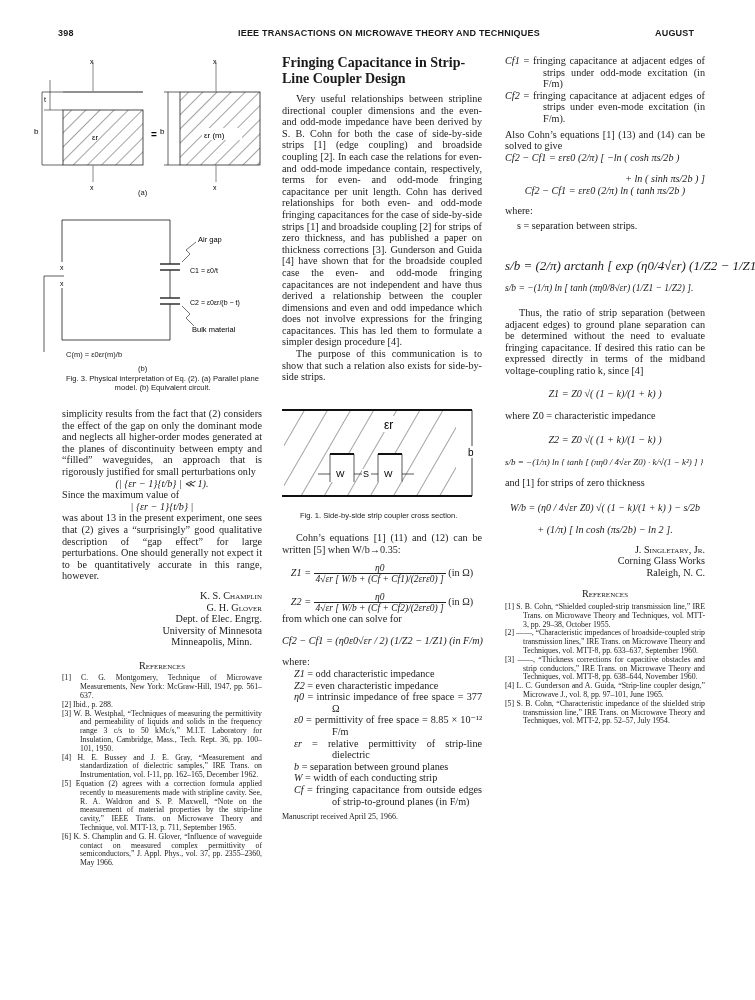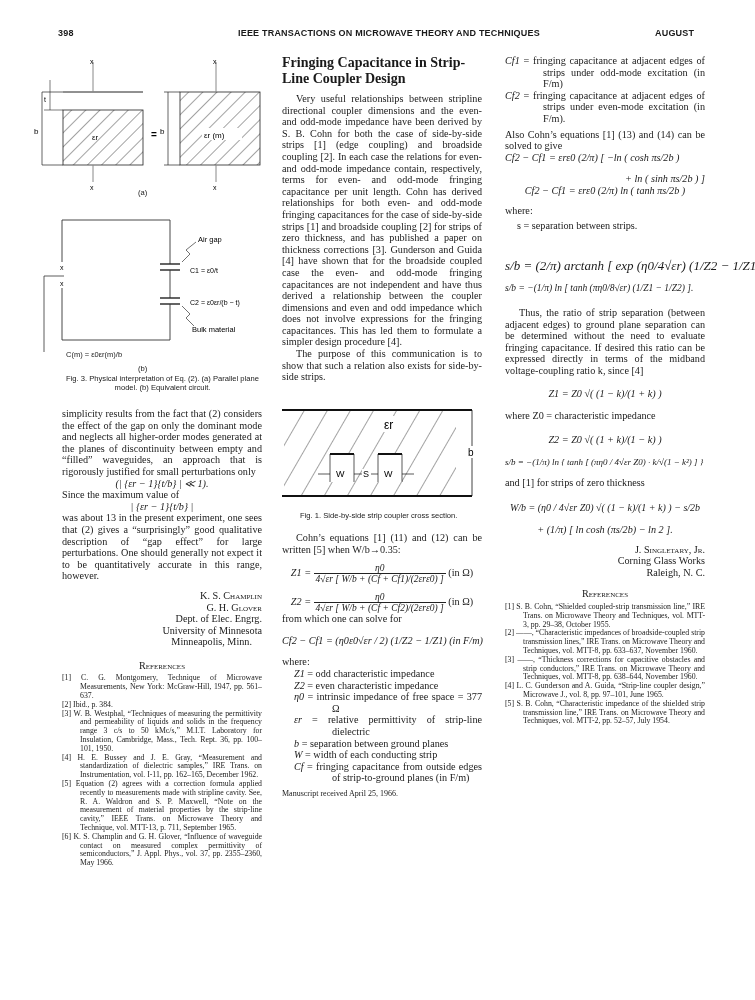--- a/index.html
+++ b/index.html
@@ -114,21 +114,21 @@
   <div style="height:8px"></div>
   <p class="right sc">K. S. Champlin</p>
   <p class="right sc">G. H. Glover</p>
   <p class="right">Dept. of Elec. Engrg.</p>
   <p class="right">University of Minnesota</p>
   <p class="right" style="padding-right:10px">Minneapolis, Minn.</p>
   <div style="height:12px"></div>
   <p class="center sc">References</p>
   <div class="refs" style="margin-top:3px">
     <p class="ref"><span>[1]</span> <span>C. G. Montgomery, Technique of Microwave Measurements, New York: McGraw-Hill, 1947, pp. 561–637.</span></p>
-    <p class="ref"><span>[2]</span> <span>Ibid., p. 384.</span></p>
+    <p class="ref"><span>[2]</span> <span>Ibid., p. 288.</span></p>
     <p class="ref"><span>[3]</span> <span>W. B. Westphal, “Techniques of measuring the permittivity and permeability of liquids and solids in the frequency range 3 c/s to 50 kMc/s,” M.I.T. Laboratory for Insulation, Cambridge, Mass., Tech. Rept. 36, pp. 100–101, 1950.</span></p>
     <p class="ref"><span>[4]</span> <span>H. E. Bussey and J. E. Gray, “Measurement and standardization of dielectric samples,” IRE Trans. on Instrumentation, vol. I-11, pp. 162–165, December 1962.</span></p>
     <p class="ref"><span>[5]</span> <span>Equation (2) agrees with a correction formula applied recently to measurements made with stripline cavity. See, R. A. Waldron and S. P. Maxwell, “Note on the measurement of material properties by the strip-line cavity,” IEEE Trans. on Microwave Theory and Technique, vol. MTT-13, p. 711, September 1965.</span></p>
     <p class="ref"><span>[6]</span> <span>K. S. Champlin and G. H. Glover, “Influence of waveguide contact on measured complex permittivity of semiconductors,” J. Appl. Phys., vol. 37, pp. 2355–2360, May 1966.</span></p>
   </div>
 </div>
 
 <div class="col" style="left:282px; top:55px; width:200px;">
   <p class="title">Fringing Capacitance in Strip-Line Coupler Design</p>
   <div style="height:6px"></div>
@@ -182,20 +182,21 @@
     <span class="frac"><span class="n">η0</span><span class="dd">4√εr [ W/b + (Cf + Cf2)/(2εrε0) ]</span></span>
     <span style="font-style:normal">(in Ω)</span>
   </p>
   <p style="">from which one can solve for</p>
   <p class="eq" style="margin:10px 0">Cf2 − Cf1 = (η0ε0√εr / 2) (1/Z2 − 1/Z1)  (in F/m)</p>
   <p>where:</p>
   <div class="deflist" style="padding-left:12px">
     <p class="d"><span class="sym">Z1</span> = <span>odd characteristic impedance</span></p>
     <p class="d"><span class="sym">Z2</span> = <span>even characteristic impedance</span></p>
     <p class="d"><span class="sym">η0</span> = <span>intrinsic impedance of free space = 377 Ω</span></p>
+    <p class="d"><span class="sym">ε0</span> = <span>permittivity of free space = 8.85 × 10⁻¹² F/m</span></p>
     <p class="d"><span class="sym">εr</span> = <span>relative permittivity of strip-line dielectric</span></p>
     <p class="d"><span class="sym">b</span> = <span>separation between ground planes</span></p>
     <p class="d"><span class="sym">W</span> = <span>width of each conducting strip</span></p>
     <p class="d"><span class="sym">Cf</span> = <span>fringing capacitance from outside edges of strip-to-ground planes (in F/m)</span></p>
   </div>
   <p class="refs" style="margin-top:6px; font-size:8px">Manuscript received April 25, 1966.</p>
 </div>
 
 <div class="col" style="left:505px; top:55px; width:200px;">
   <div class="deflist">
@@ -219,18 +220,18 @@
   <p class="eq" style="margin-top:14px; font-size:10px">W/b = (η0 / 4√εr Z0) √( (1 − k)/(1 + k) ) − s/2b</p>
   <p class="eq" style="margin-top:10px">+ (1/π) [ ln cosh (πs/2b) − ln 2 ].</p>
   <div style="height:8px"></div>
   <p class="right sc">J. Singletary, Jr.</p>
   <p class="right">Corning Glass Works</p>
   <p class="right">Raleigh, N. C.</p>
   <div style="height:10px"></div>
   <p class="center sc">References</p>
   <div class="refs" style="margin-top:3px">
     <p class="ref"><span>[1]</span> <span>S. B. Cohn, “Shielded coupled-strip transmission line,” IRE Trans. on Microwave Theory and Techniques, vol. MTT-3, pp. 29–38, October 1955.</span></p>
-    <p class="ref"><span>[2]</span> <span>——, “Characteristic impedances of broadside-coupled strip transmission lines,” IRE Trans. on Microwave Theory and Techniques, vol. MTT-8, pp. 633–637, November 1960.</span></p>
+    <p class="ref"><span>[2]</span> <span>——, “Characteristic impedances of broadside-coupled strip transmission lines,” IRE Trans. on Microwave Theory and Techniques, vol. MTT-8, pp. 633–637, September 1960.</span></p>
     <p class="ref"><span>[3]</span> <span>——, “Thickness corrections for capacitive obstacles and strip conductors,” IRE Trans. on Microwave Theory and Techniques, vol. MTT-8, pp. 638–644, November 1960.</span></p>
     <p class="ref"><span>[4]</span> <span>L. C. Gunderson and A. Guida, “Strip-line coupler design,” Microwave J., vol. 8, pp. 97–101, June 1965.</span></p>
     <p class="ref"><span>[5]</span> <span>S. B. Cohn, “Characteristic impedance of the shielded strip transmission line,” IRE Trans. on Microwave Theory and Techniques, vol. MTT-2, pp. 52–57, July 1954.</span></p>
   </div>
 </div>
 
 </body></html>

